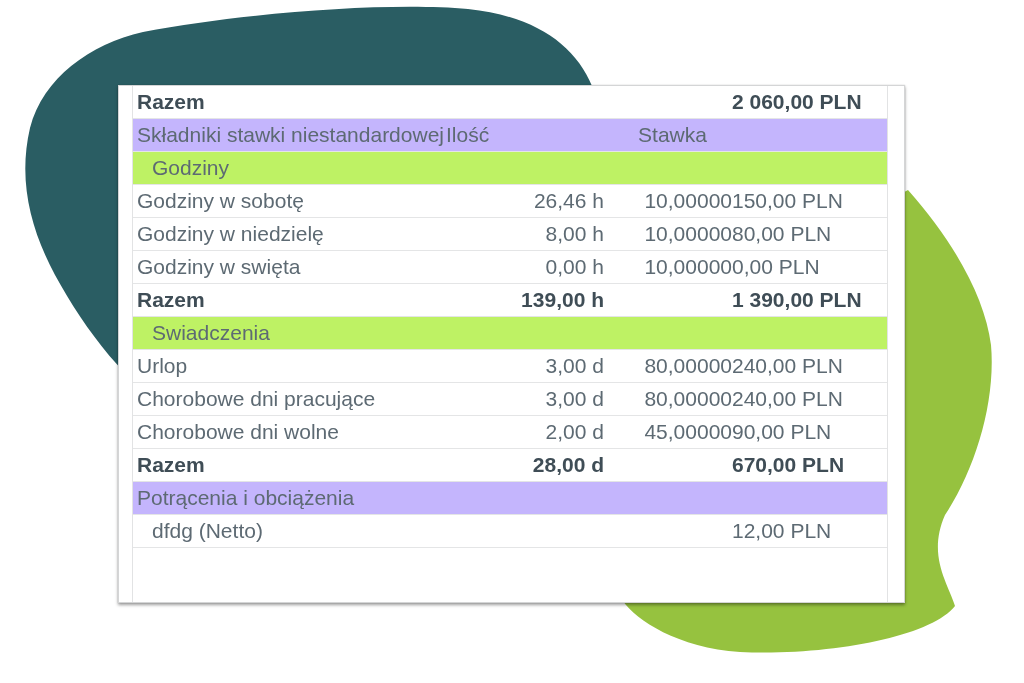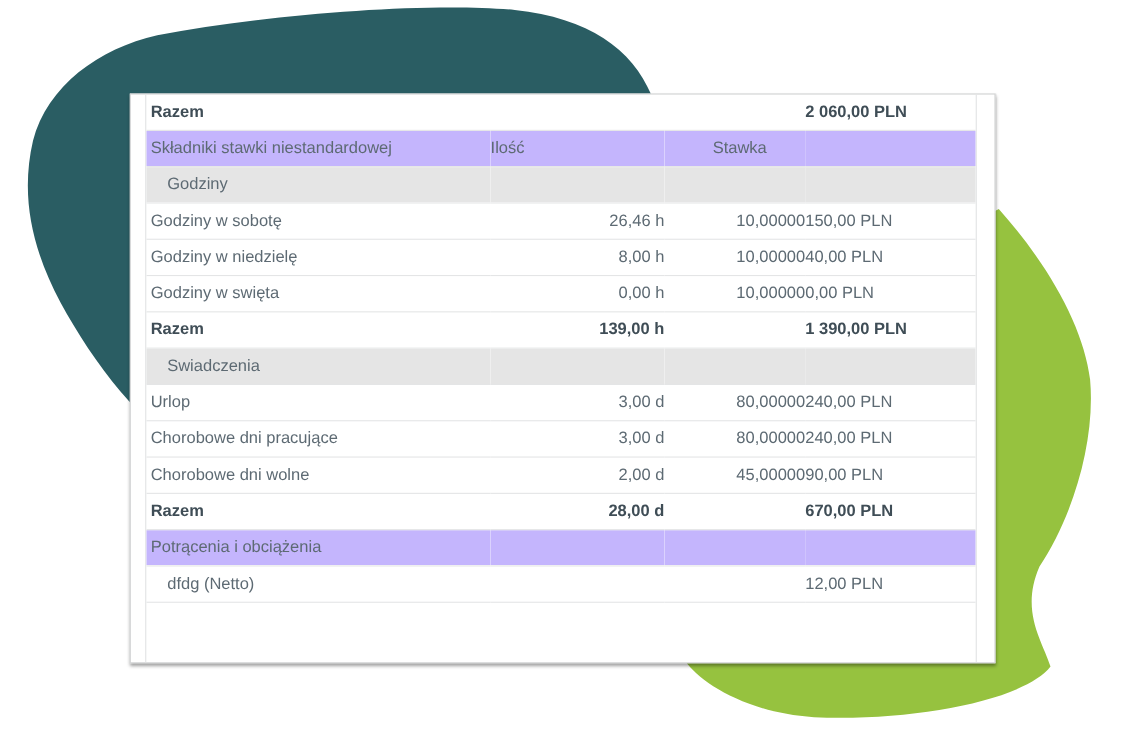--- a/index.html
+++ b/index.html
@@ -21,21 +21,21 @@
     border-left:1px solid #e2e3e4;
     border-right:1px solid #e2e3e4;
     height:100%;
     box-sizing:border-box;
     overflow:hidden;
   }
   table.pay{
     width:100%;
     border-collapse:collapse;
     table-layout:fixed;
-    font-size:15px;
+    font-size:21px;
     color:#5d6a73;
   }
   col.c-label{width:auto;}
   col.c-qty{width:158px;}
   col.c-rate{width:128px;}
   col.c-amount{width:155px;}
   td{
     padding:8px 0;
     line-height:16px;
     border-bottom:1px solid #e4e5e6;
@@ -43,21 +43,21 @@
     overflow:hidden;
   }
   td.label{text-align:left;padding-left:4px;}
   td.qty{text-align:right;}
   td.rate{text-align:right;}
   td.amount{text-align:left;padding-right:11px;}
   tr.total td{font-weight:bold;color:#3f4d56;}
   tr.section-header td{background:#c4b5fd;}
   tr.section-header td.qty{text-align:left;}
   tr.section-header td.rate{text-align:center;padding-left:9px;}
-  tr.group td{background:#e5e5e5;}
+  tr.group td{background:#bef264;}
   tr.group td.label, tr.group-data td.label{padding-left:19px;}
 </style>
 </head>
 <body>
 
 <svg class="blob-layer" viewBox="0 0 1024 683" xmlns="http://www.w3.org/2000/svg" aria-hidden="true">
   <path id="teal-blob" d="M 143 32
            C 250 12, 390 2, 468 9
            C 535 16, 575 45, 592 86
            C 618 175, 602 290, 505 350
@@ -106,21 +106,21 @@
           <tr class="data">
             <td class="label">Godziny w sobotę</td>
             <td class="qty">26,46 h</td>
             <td class="rate">10,00000</td>
             <td class="amount">150,00 PLN</td>
           </tr>
           <tr class="data">
             <td class="label">Godziny w niedzielę</td>
             <td class="qty">8,00 h</td>
             <td class="rate">10,00000</td>
-            <td class="amount">40,00 PLN</td>
+            <td class="amount">80,00 PLN</td>
           </tr>
           <tr class="data">
             <td class="label">Godziny w swięta</td>
             <td class="qty">0,00 h</td>
             <td class="rate">10,00000</td>
             <td class="amount">0,00 PLN</td>
           </tr>
           <tr class="total">
             <td class="label">Razem</td>
             <td class="qty">139,00 h</td>

